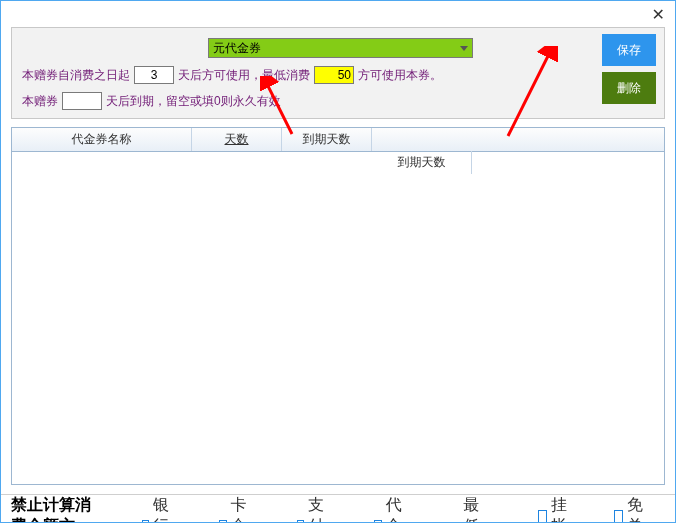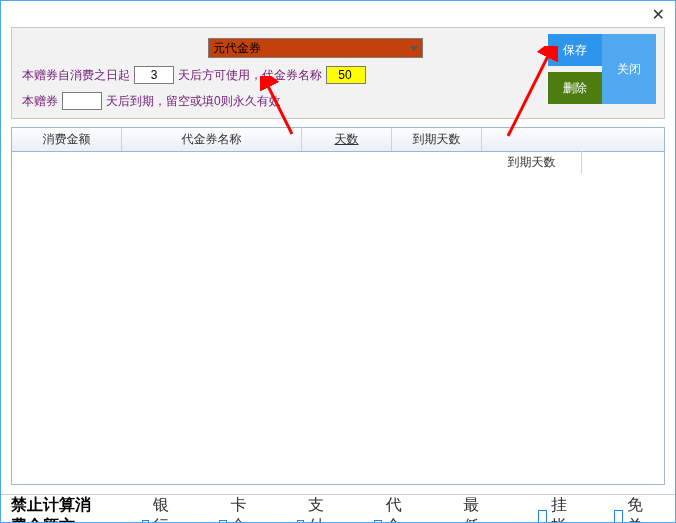--- a/index.html
+++ b/index.html
@@ -33,24 +33,24 @@
     position: relative;
     height: 92px;
   }
   .row {
     display: flex;
     align-items: center;
     margin-bottom: 8px;
   }
   .row span { color: #701a75; }
   .voucher-select {
-    width: 215px;
+    width: 265px;
     height: 20px;
     border: 1px solid #7a7a7a;
-    background: #c2410c;
+    background: #84cc16;
     font-size: 12px;
     padding: 0 4px;
     appearance: none;
     -webkit-appearance: none;
     position: relative;
   }
   .select-wrap {
     position: relative;
     margin-left: 186px;
     display: inline-block;
@@ -69,29 +69,29 @@
     width: 40px;
     height: 18px;
     border: 1px solid #7a7a7a;
     text-align: center;
     font-size: 12px;
     margin: 0 4px;
     background: #fff;
   }
   .num-input.yellow {
     background: #ffff00;
-    text-align: center;
+    text-align: right;
     padding-right: 2px;
   }
   .btn-col {
     position: absolute;
     right: 8px;
     top: 6px;
     display: flex;
-    gap: 0;
+    gap: 16px;
     align-items: flex-start;
   }
   .btn-stack {
     display: flex;
     flex-direction: column;
     gap: 6px;
   }
   .btn {
     width: 54px;
     height: 32px;
@@ -190,36 +190,36 @@
     <div class="select-wrap">
       <select class="voucher-select">
         <option>元代金券</option>
       </select>
     </div>
   </div>
 
   <div class="row">
     <span>本赠券自消费之日起</span>
     <input class="num-input" value="3" style="">
-    <span>天后方可使用，代金券名称</span>
+    <span>天后方可使用，最低消费</span>
     <input class="num-input yellow" value="50" style="">
+    <span>方可使用本券。</span>
   </div>
 
   <div class="row">
     <span>本赠券</span>
     <input class="num-input" value="" style="">
     <span>天后到期，留空或填0则永久有效</span>
   </div>
 
   <div class="btn-col">
     <div class="btn-stack">
       <button class="btn save">保存</button>
       <button class="btn delete">删除</button>
     </div>
-    <button class="btn close-big">关闭</button>
   </div>
 
   <div class="arrow" style="left:248px; top:48px;">
     <svg width="40" height="62">
       <defs>
           <marker id="ah1" markerWidth="8" markerHeight="8" refX="2" refY="4" orient="auto">
             <polygon points="0,0 8,4 0,8" fill="red"></polygon>
           </marker>
         </defs>
       <line x1="32" y1="58" x2="6" y2="6" stroke="red" stroke-width="3" marker-end="url(#ah1)"></line>
@@ -232,21 +232,20 @@
             <polygon points="0,0 8,4 0,8" fill="red"></polygon>
           </marker>
         </defs>
       <line x1="6" y1="90" x2="48" y2="6" stroke="red" stroke-width="3" marker-end="url(#ah2)"></line>
     </svg>
   </div>
 </div>
 
 <div class="grid-wrap">
   <div class="grid-header">
-    <div class="gh c1">消费金额</div>
     <div class="gh c2">代金券名称</div>
     <div class="gh c3">天数</div>
     <div class="gh c4">到期天数</div>
     <div class="gh c5">到期天数</div>
   </div>
 </div>
 
 <div class="footer">
   <span class="footer-label">禁止计算消费金额方式：</span>
 

